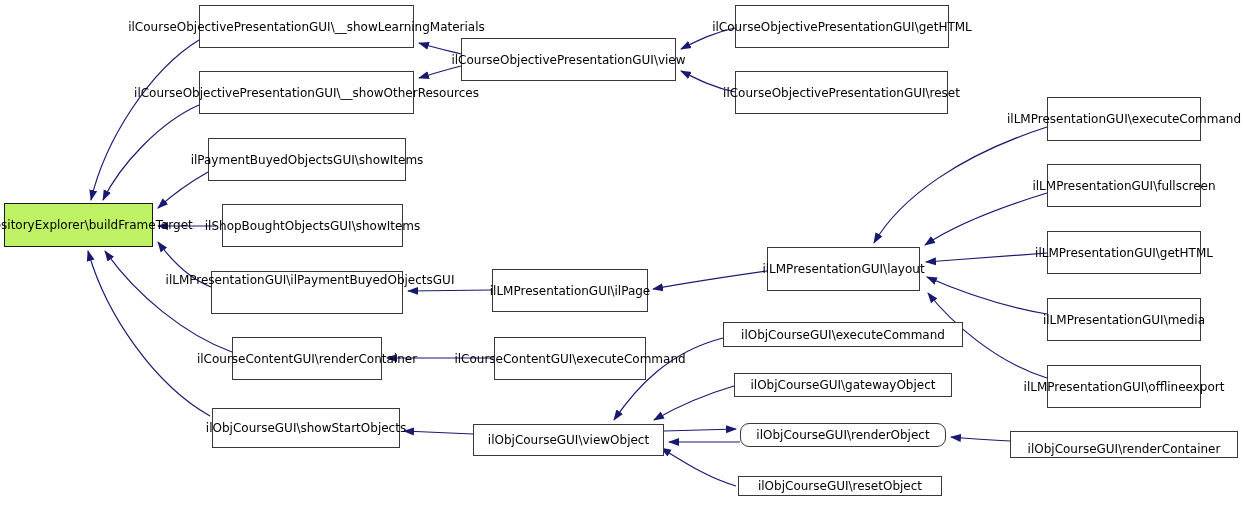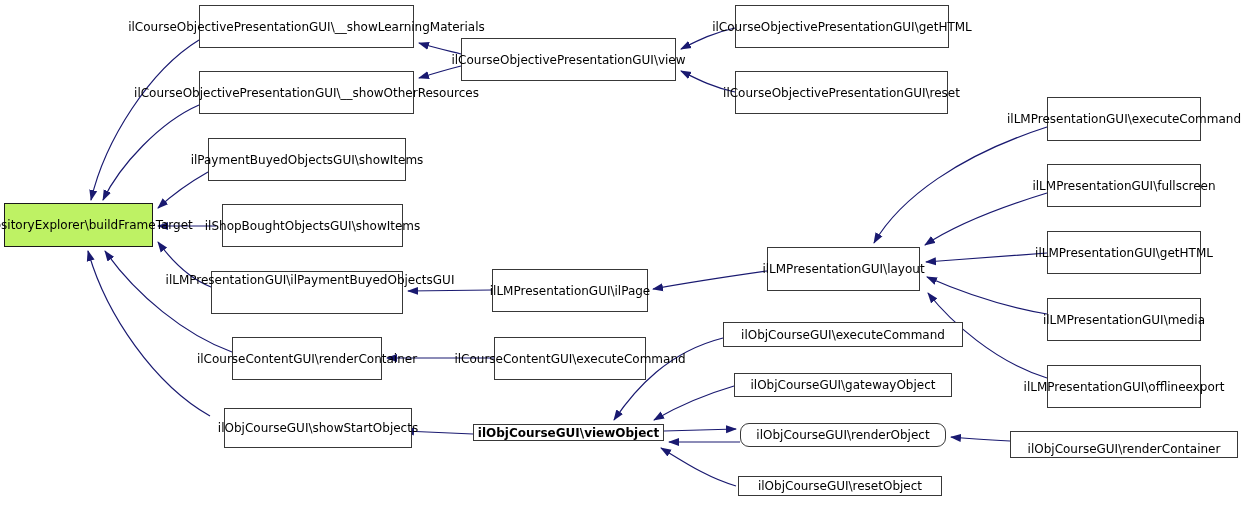--- a/index.html
+++ b/index.html
@@ -101,41 +101,41 @@
   <div class="node left-align" style="left:211px;top:271px;width:192px;height:43px;">
     <span>ilLMPresentationGUI</span>
     <span>\ilPaymentBuyedObjectsGUI</span>
   </div>
 
   <div class="node" style="left:232px;top:337px;width:150px;height:43px;">
     <span>ilCourseContentGUI</span>
     <span>\renderContainer</span>
   </div>
 
-  <div class="node" style="left:224px;top:408px;width:188px;height:40px;">
+  <div class="node" style="left:212px;top:408px;width:188px;height:40px;">
     <span>ilObjCourseGUI\showStart</span>
     <span>Objects</span>
   </div>
 
   <div class="node" style="left:461px;top:38px;width:215px;height:43px;">
     <span>ilCourseObjectivePresentation</span>
     <span>GUI\view</span>
   </div>
 
   <div class="node" style="left:492px;top:269px;width:156px;height:43px;">
     <span>ilLMPresentationGUI</span>
     <span>\ilPage</span>
   </div>
 
   <div class="node" style="left:494px;top:337px;width:152px;height:43px;">
     <span>ilCourseContentGUI</span>
     <span>\executeCommand</span>
   </div>
 
-  <div class="node" style="left:473px;top:424px;width:191px;height:17px;font-weight:bold;">
+  <div class="node" style="left:473px;top:424px;width:191px;height:32px;">
     <span>ilObjCourseGUI\viewObject</span>
   </div>
 
   <div class="node" style="left:735px;top:5px;width:214px;height:43px;">
     <span>ilCourseObjectivePresentation</span>
     <span>GUI\getHTML</span>
   </div>
 
   <div class="node" style="left:735px;top:71px;width:213px;height:43px;">
     <span>ilCourseObjectivePresentation</span>

